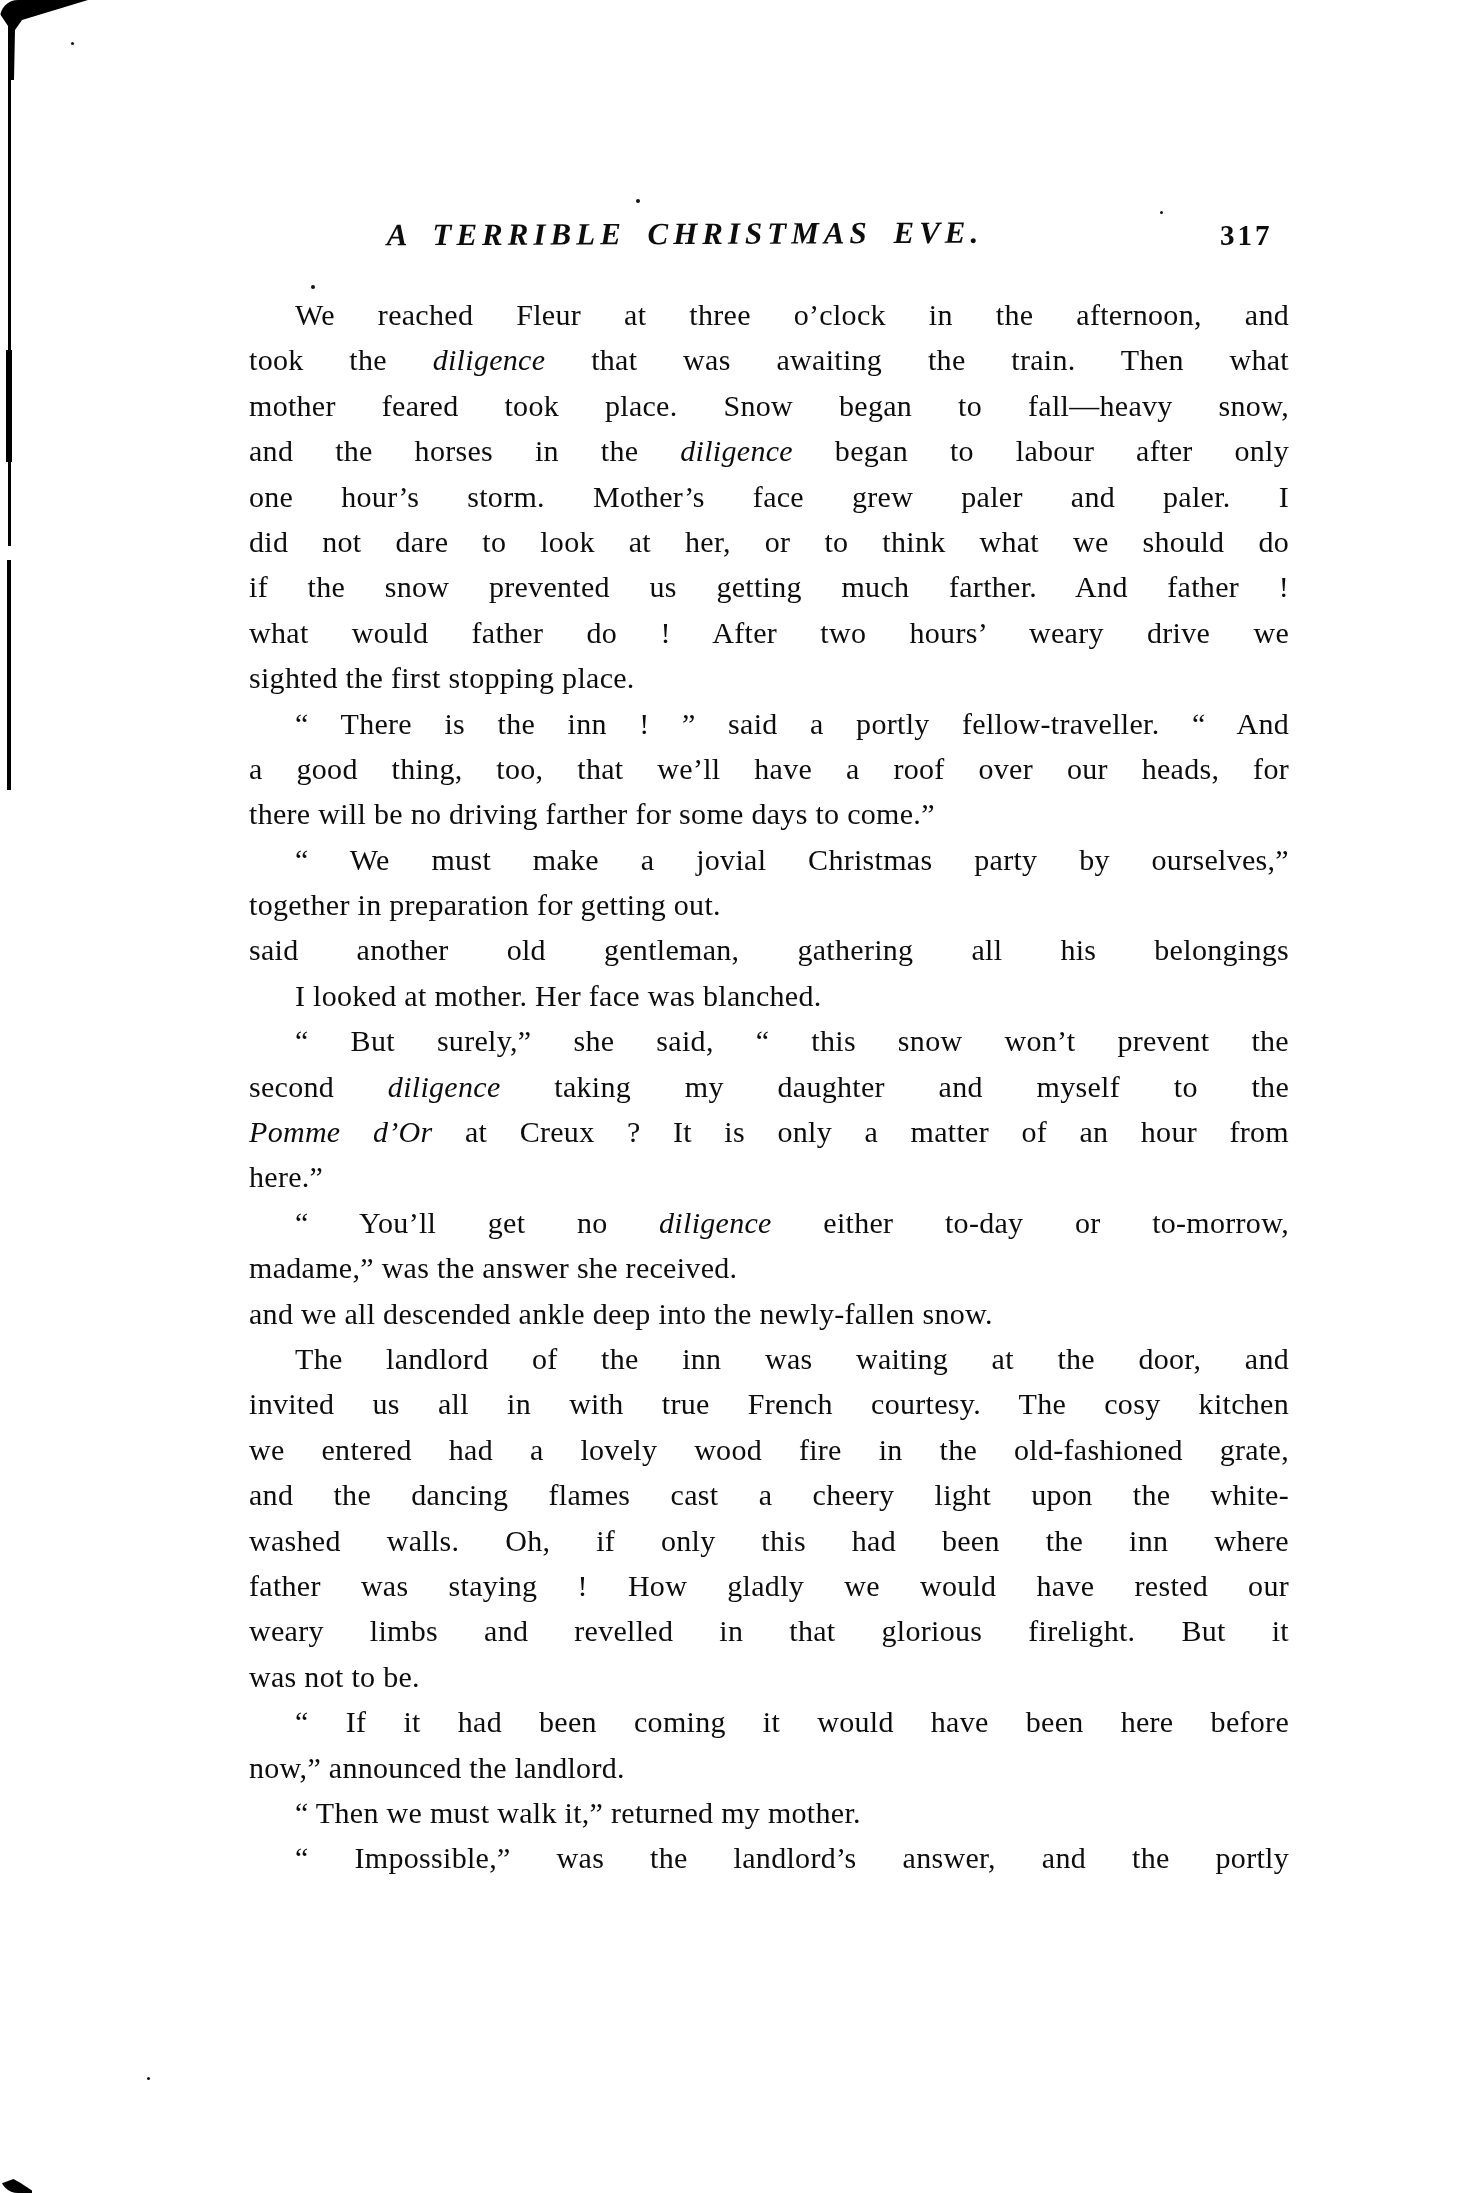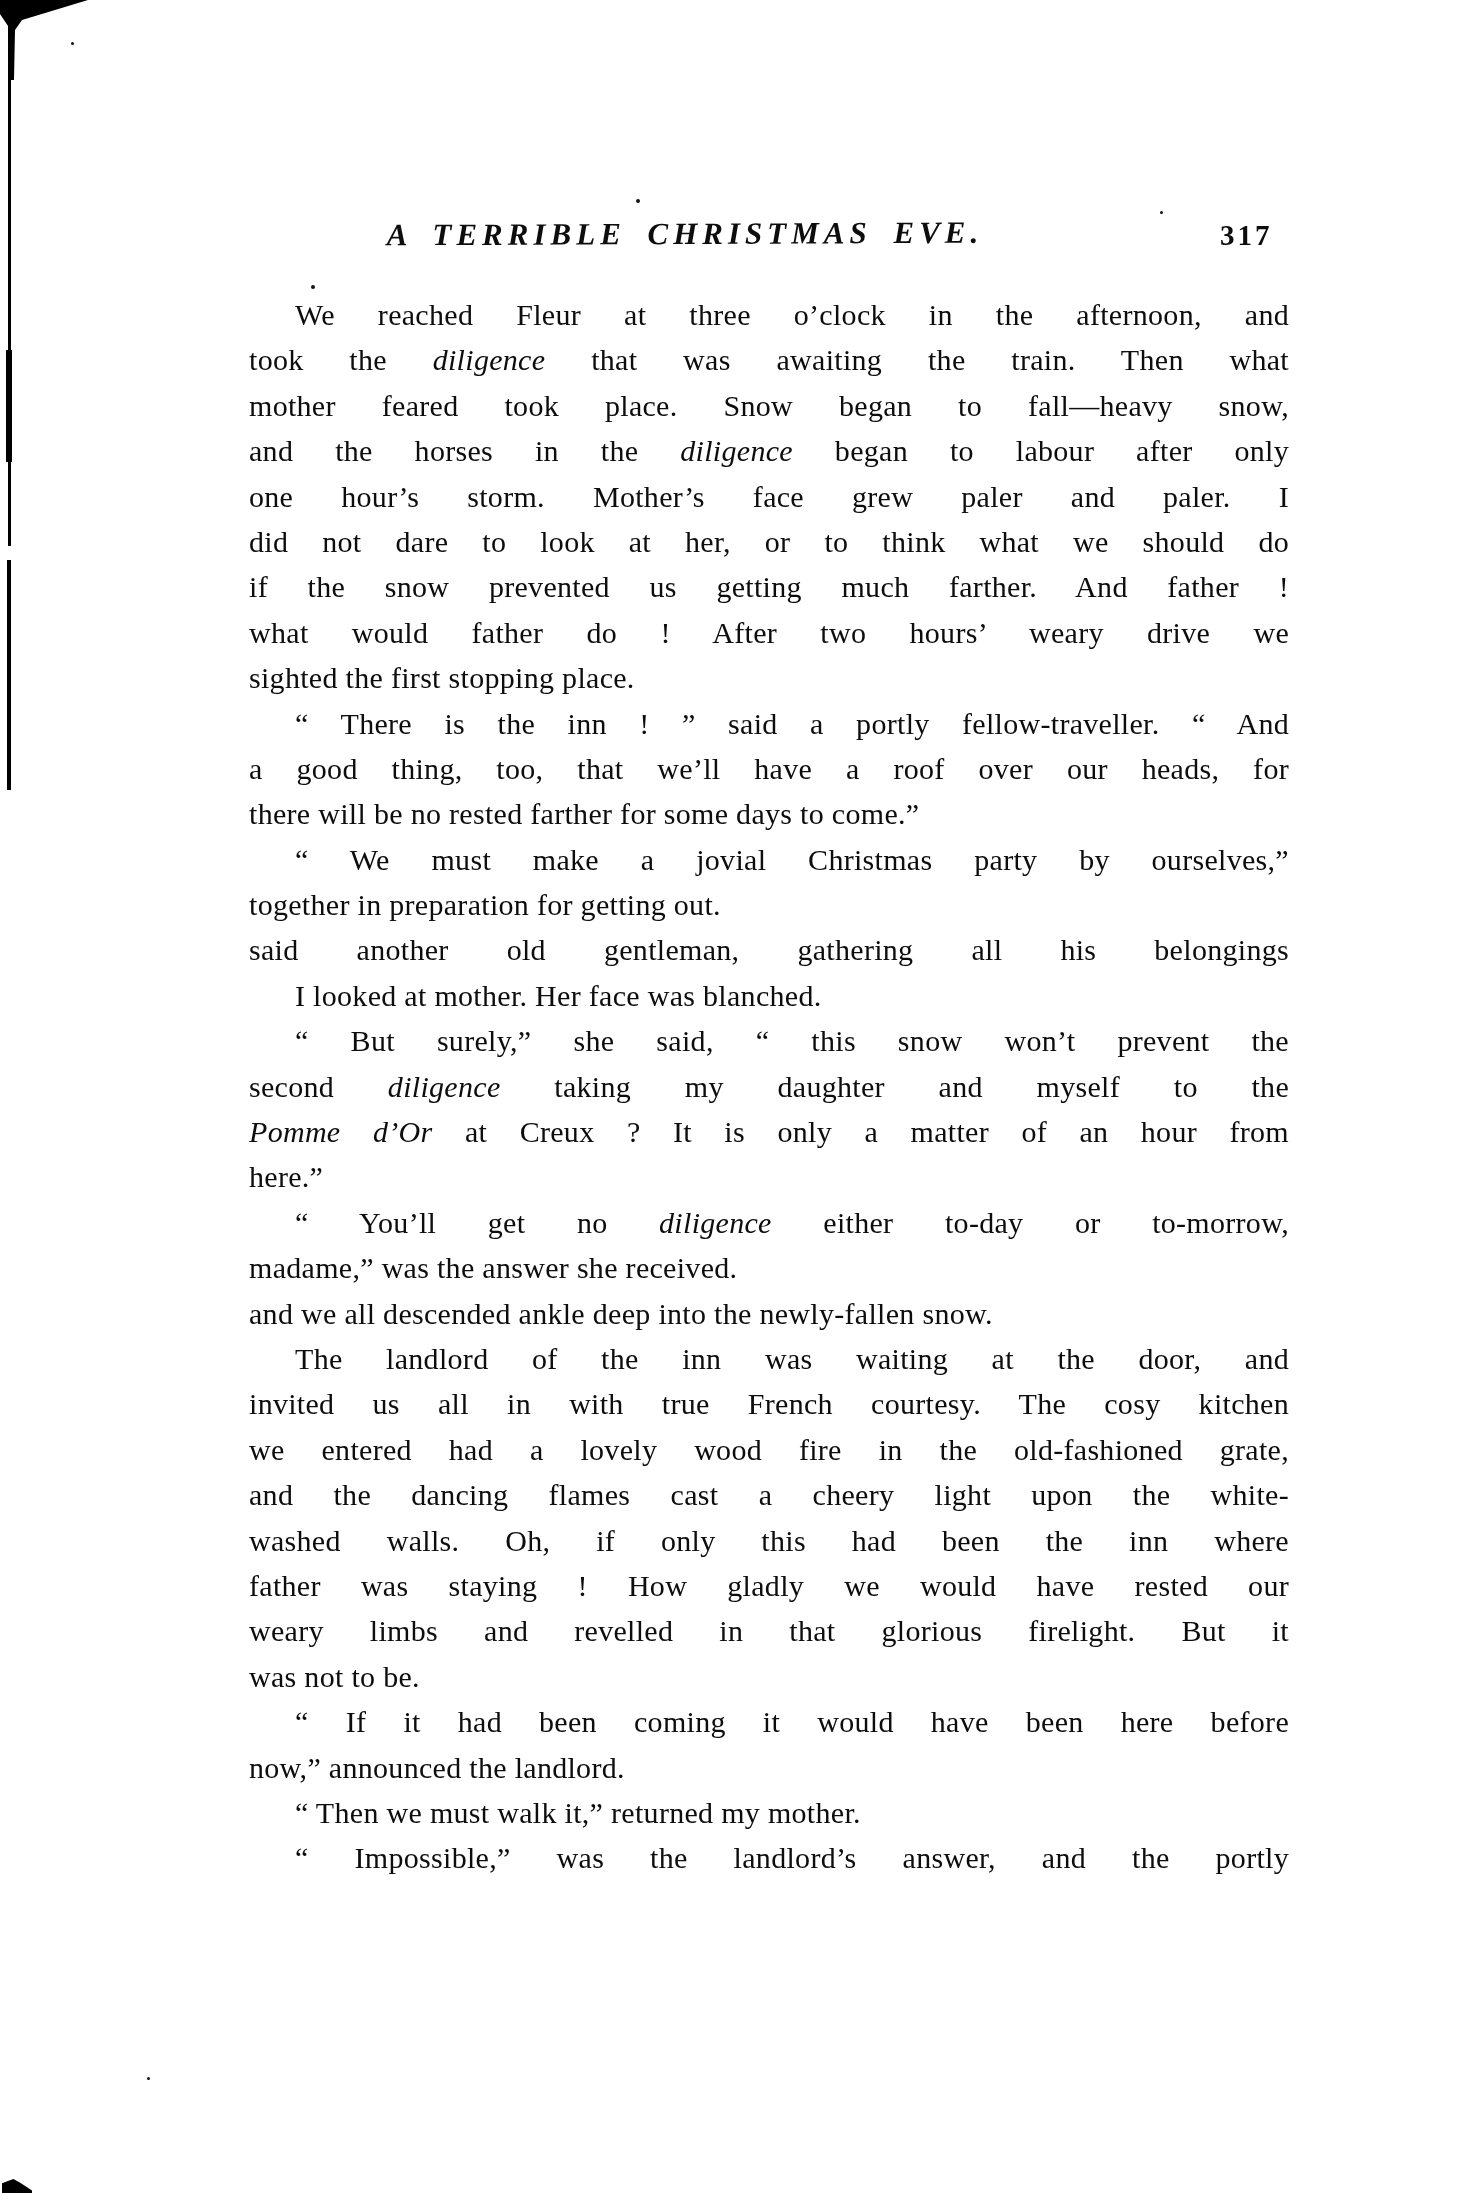--- a/index.html
+++ b/index.html
@@ -8,20 +8,21 @@
     background: #ffffff;
   }
   .page {
     position: relative;
     width: 1462px;
     height: 2193px;
     background: #ffffff;
     color: #0d0d0d;
     font-family: "Liberation Serif", "DejaVu Serif", serif;
     overflow: hidden;
+    border-radius: 18px;
   }
   
   .running-header {
     position: absolute;
     left: 300px;
     top: 216px;
     width: 770px;
     text-align: center;
     font-style: italic;
     font-weight: bold;
@@ -94,21 +95,21 @@
       <div class="line"><span>took the </span><em>diligence</em><span> that was awaiting the train. Then what</span></div>
       <div class="line"><span>mother feared took place. Snow began to fall—heavy snow,</span></div>
       <div class="line"><span>and the horses in the </span><em>diligence</em><span> began to labour after only</span></div>
       <div class="line"><span>one hour’s storm. Mother’s face grew paler and paler. I</span></div>
       <div class="line"><span>did not dare to look at her, or to think what we should do</span></div>
       <div class="line"><span>if the snow prevented us getting much farther. And father !</span></div>
       <div class="line"><span>what would father do ! After two hours’ weary drive we</span></div>
       <div class="line last"><span>sighted the first stopping place.</span></div>
       <div class="line indent"><span>“ There is the inn ! ” said a portly fellow-traveller. “ And</span></div>
       <div class="line"><span>a good thing, too, that we’ll have a roof over our heads, for</span></div>
-      <div class="line last"><span>there will be no rested farther for some days to come.”</span></div>
+      <div class="line last"><span>there will be no driving farther for some days to come.”</span></div>
       <div class="line indent"><span>“ We must make a jovial Christmas party by ourselves,”</span></div>
       <div class="line last"><span>together in preparation for getting out.</span></div>
       <div class="line"><span>said another old gentleman, gathering all his belongings</span></div>
       <div class="line indent last"><span>I looked at mother. Her face was blanched.</span></div>
       <div class="line indent"><span>“ But surely,” she said, “ this snow won’t prevent the</span></div>
       <div class="line"><span>second </span><em>diligence</em><span> taking my daughter and myself to the</span></div>
       <div class="line"><em>Pomme d’Or</em><span> at Creux ? It is only a matter of an hour from</span></div>
       <div class="line last"><span>here.”</span></div>
       <div class="line indent"><span>“ You’ll get no </span><em>diligence</em><span> either to-day or to-morrow,</span></div>
       <div class="line last"><span>madame,” was the answer she received.</span></div>

